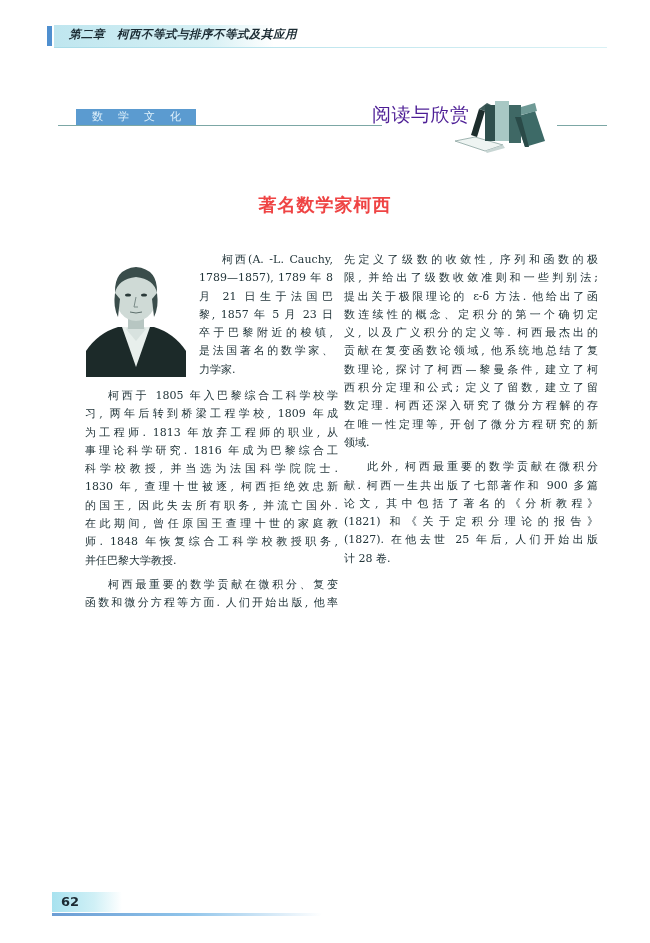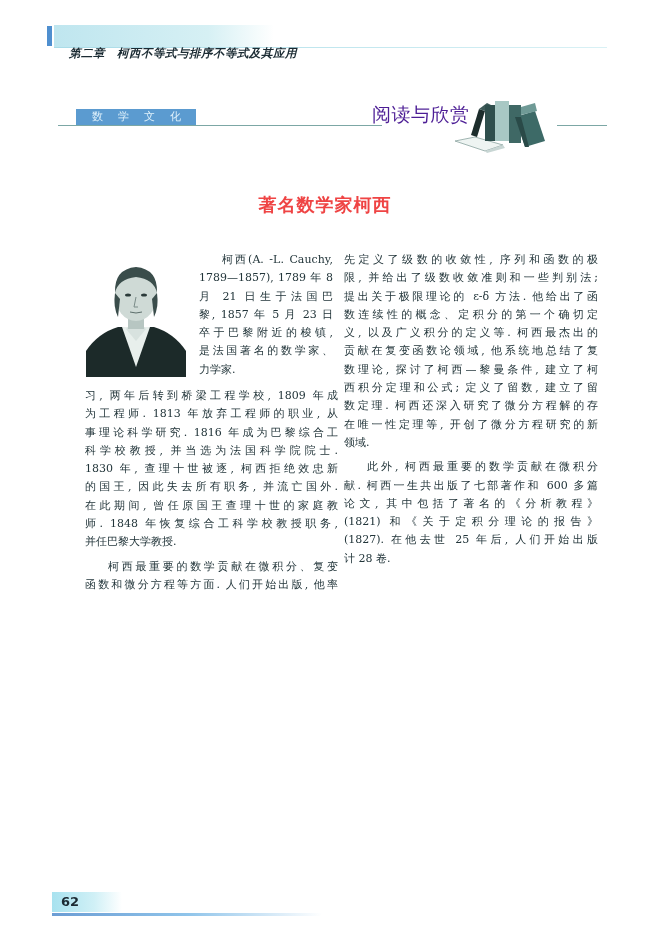--- a/index.html
+++ b/index.html
@@ -18,21 +18,20 @@
     background: linear-gradient(90deg, #bfe6ef 0%, #d6f0f4 70%, rgba(230,246,248,0) 100%);
   }
   .chapter-strip .rule {
     position: absolute; left: 7px; top: 24px; width: 553px; height: 1px;
     background: linear-gradient(90deg, #a9dce8, #d9f1f5);
   }
   .chapter-strip .text {
     position: absolute; left: 22px; top: 4px; font-family: "DejaVu Sans", sans-serif;
     font-style: italic; font-weight: bold; font-size: 11.5px; color: #1b2b33; letter-spacing: 0.5px;
     white-space: nowrap;
-    margin-top: 19px;
   }
   .chapter-strip .text .num { margin-right: 12px; }
 
   .section-head { position: absolute; left: 0; top: 95px; width: 650px; height: 65px; }
   .section-head .culture-tag {
     position: absolute; left: 76px; top: 14px; width: 120px; height: 16px; background: #5b9bd0;
     color: #dff1fb; font-family: "DejaVu Sans", sans-serif; font-size: 11px; line-height: 16px;
     letter-spacing: 15px; text-indent: 16px; white-space: nowrap; overflow: hidden;
   }
   .section-head .rule-left {
@@ -134,20 +133,21 @@
   <span class="line" style="padding-left:23px">柯西(A. -L. Cauchy,</span>
   <span class="line">1789—1857), 1789 年 8</span>
   <span class="line">月 21 日生于法国巴</span>
   <span class="line">黎, 1857 年 5 月 23 日</span>
   <span class="line">卒于巴黎附近的梭镇,</span>
   <span class="line">是法国著名的数学家、</span>
   <span class="line last">力学家.</span>
 </div>
 
 <div class="left-col col body-text">
+  <span class="line indent">柯西于 1805 年入巴黎综合工科学校学</span>
   <span class="line">习, 两年后转到桥梁工程学校, 1809 年成</span>
   <span class="line">为工程师. 1813 年放弃工程师的职业, 从</span>
   <span class="line">事理论科学研究. 1816 年成为巴黎综合工</span>
   <span class="line">科学校教授, 并当选为法国科学院院士.</span>
   <span class="line">1830 年, 查理十世被逐, 柯西拒绝效忠新</span>
   <span class="line">的国王, 因此失去所有职务, 并流亡国外.</span>
   <span class="line">在此期间, 曾任原国王查理十世的家庭教</span>
   <span class="line">师. 1848 年恢复综合工科学校教授职务,</span>
   <span class="line last">并任巴黎大学教授.</span>
   <div class="gap"></div>
@@ -162,21 +162,21 @@
   <span class="line">数连续性的概念、定积分的第一个确切定</span>
   <span class="line">义, 以及广义积分的定义等. 柯西最杰出的</span>
   <span class="line">贡献在复变函数论领域, 他系统地总结了复</span>
   <span class="line">数理论, 探讨了柯西—黎曼条件, 建立了柯</span>
   <span class="line">西积分定理和公式; 定义了留数, 建立了留</span>
   <span class="line">数定理. 柯西还深入研究了微分方程解的存</span>
   <span class="line">在唯一性定理等, 开创了微分方程研究的新</span>
   <span class="line last">领域.</span>
   <div class="gap"></div>
   <span class="line indent">此外, 柯西最重要的数学贡献在微积分</span>
-  <span class="line">献. 柯西一生共出版了七部著作和 600 多篇</span>
+  <span class="line">献. 柯西一生共出版了七部著作和 900 多篇</span>
   <span class="line">论文, 其中包括了著名的《分析教程》</span>
   <span class="line">(1821) 和《关于定积分理论的报告》</span>
   <span class="line">(1827). 在他去世 25 年后, 人们开始出版</span>
   <span class="line last">计 28 卷.</span>
 </div>
 
 <div class="footer">
   <div class="page-band"></div>
   <div class="page-num">62</div>
   <div class="rule"></div>

